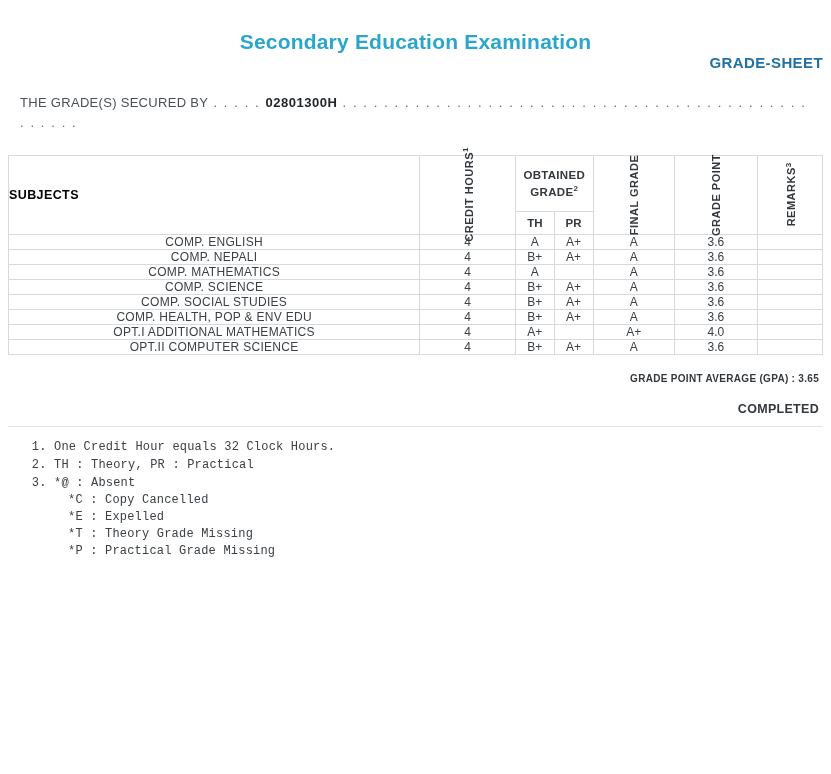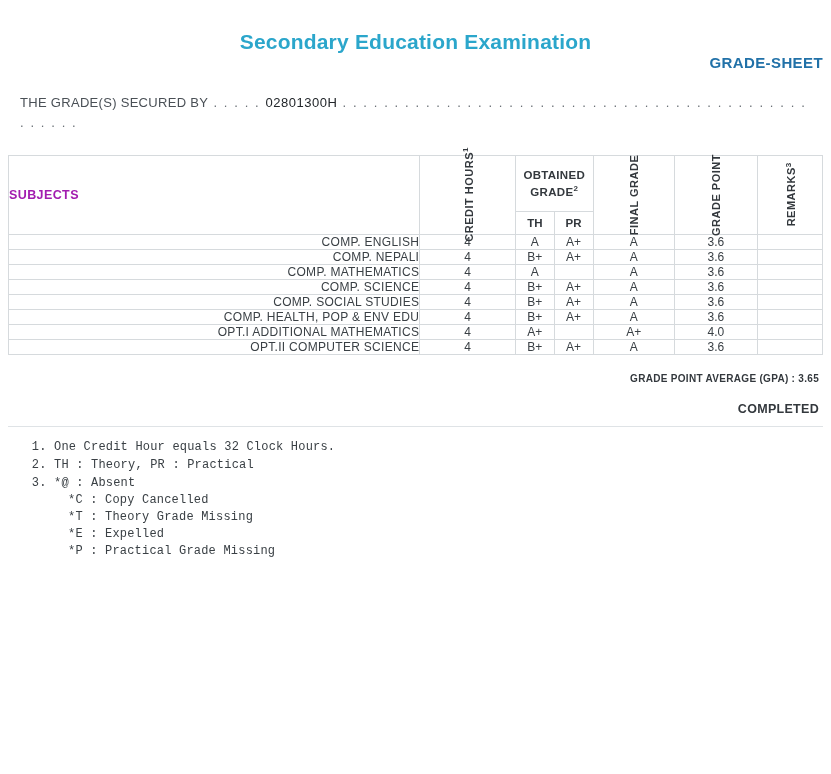--- a/index.html
+++ b/index.html
@@ -44,21 +44,21 @@
   }
   .info-line {
     font-size: 13px;
     color: #4a5056;
     letter-spacing: 0.3px;
     line-height: 20px;
     margin-bottom: 22px;
     word-break: break-all;
   }
   .info-line .val {
-    font-weight: normal;
+    font-weight: bold;
     color: #22262a;
     letter-spacing: 0.5px;
   }
   .dots {
     letter-spacing: 1.6px;
     color: #6a7076;
   }
   table.grades {
     width: 100%;
     border-collapse: collapse;
@@ -68,21 +68,21 @@
   table.grades th, table.grades td {
     border: 1px solid #d6dadd;
     padding: 0;
   }
   .hdr-subjects {
     text-align: left;
     padding: 6px 10px;
     font-size: 12.5px;
     font-weight: bold;
     letter-spacing: 0.4px;
-    color: #a21caf;
+    color: #000000;
     vertical-align: middle;
     width: 505px;
   }
   .vert {
     height: 78px;
     width: 44px;
     text-align: center;
     vertical-align: middle;
     position: relative;
   }
@@ -114,21 +114,21 @@
     font-weight: bold;
     padding: 5px 2px;
     color: #33383d;
     width: 40px;
   }
   sup {
     font-size: 8px;
     vertical-align: super;
   }
   td.subject {
-    text-align: right;
+    text-align: center;
     padding: 5px 10px;
     font-size: 12px;
     letter-spacing: 0.3px;
     color: #3a4045;
     height: 13px;
   }
   td.num {
     text-align: center;
     font-size: 12px;
     color: #3a4045;
@@ -304,21 +304,21 @@
   <hr class="divider">
 
   <div class="notes">
     <ol>
       <li>One Credit Hour equals 32 Clock Hours.</li>
       <li>TH : Theory, PR : Practical</li>
       <li>
         <span>*@ : Absent</span>
         <ul class="sublist">
           <li>*C : Copy Cancelled</li>
+          <li>*E : Expelled</li>
           <li>*T : Theory Grade Missing</li>
-          <li>*E : Expelled</li>
           <li>*P : Practical Grade Missing</li>
         </ul>
       </li>
     </ol>
   </div>
 
 </div>
 
 </body></html>

